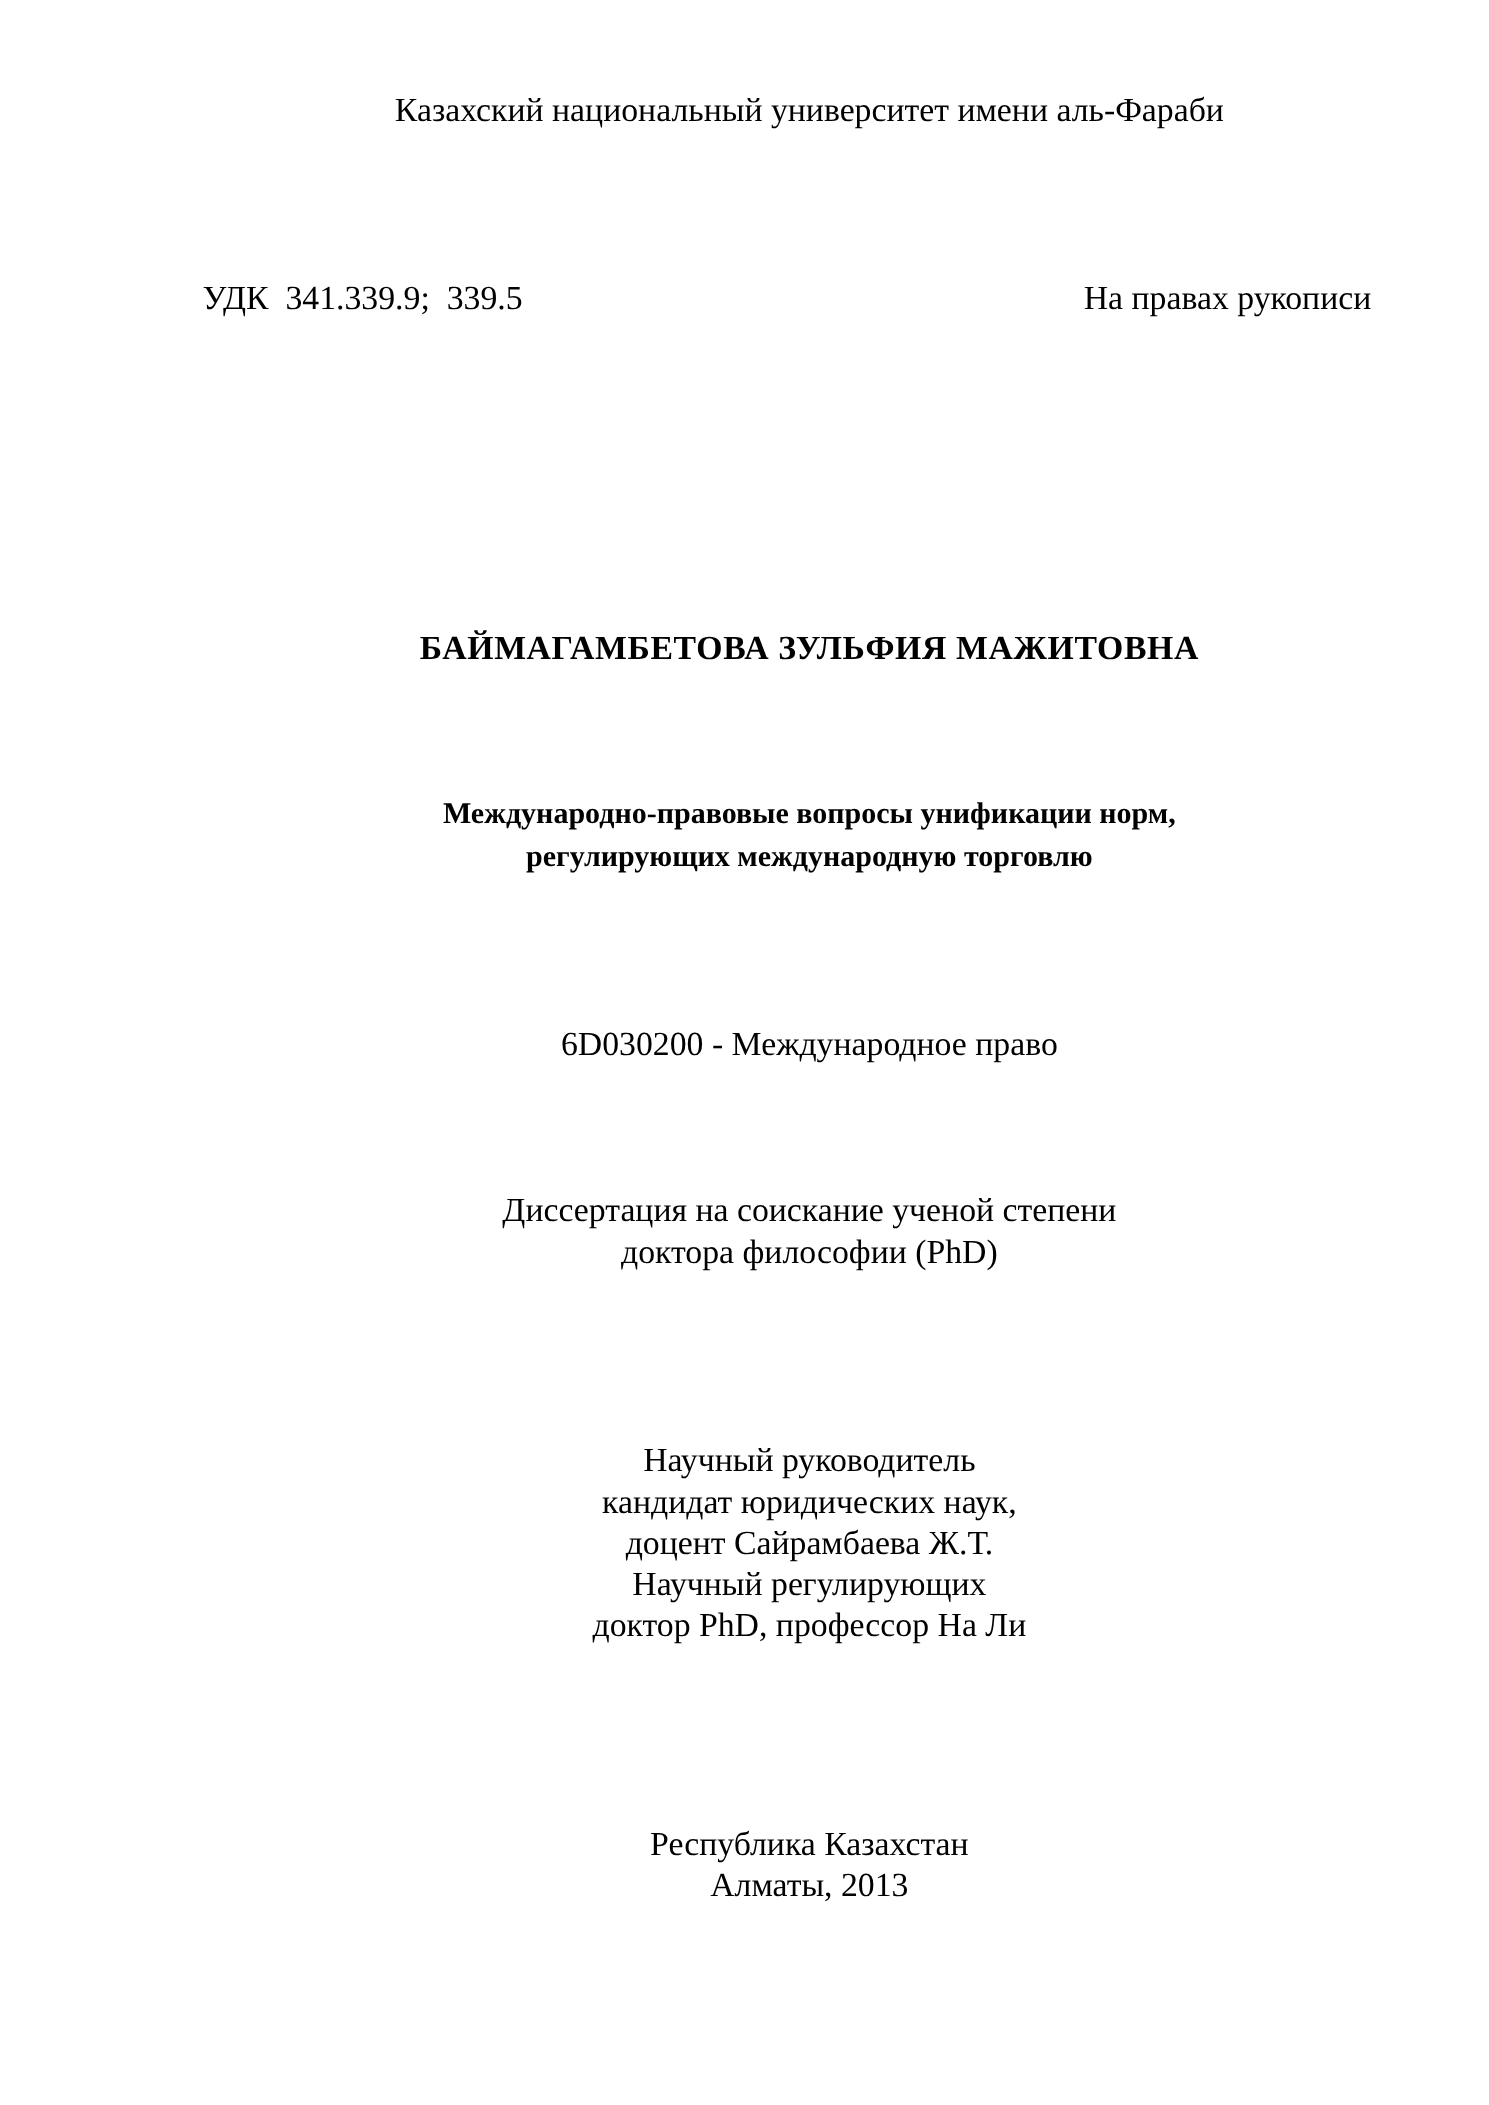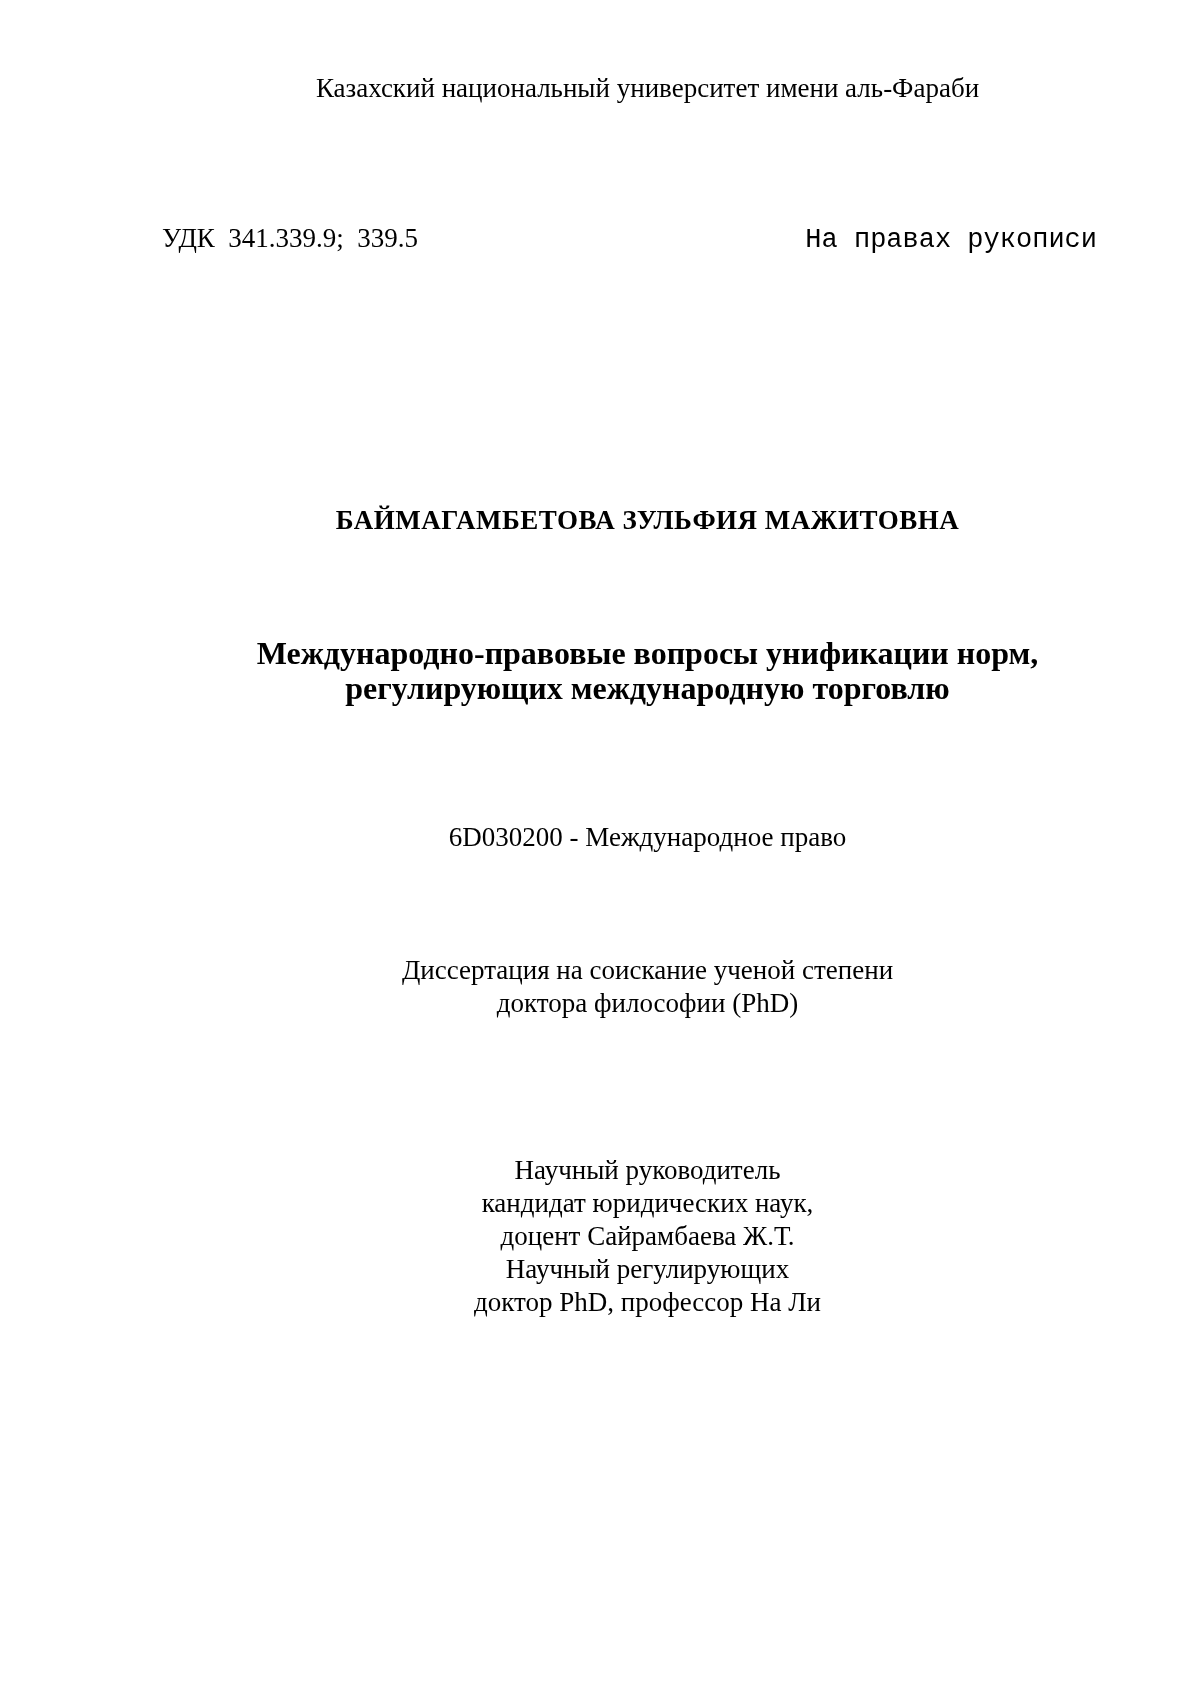--- a/index.html
+++ b/index.html
@@ -22,30 +22,30 @@
     overflow: hidden;
   }
   .center { text-align: center; }
   .udk-row {
     display: flex;
     justify-content: space-between;
     align-items: baseline;
     margin-top: 117px;
   }
   .udc-code { white-space: pre; }
-  .manuscript-note { margin-right: 36px; font-family: Liberation Mono, monospace; }
+  .manuscript-note { margin-right: 36px; }
   .author {
     margin-top: 247px;
     font-weight: bold;
     letter-spacing: 0.5px;
   }
   .diss-title {
     margin-top: 99px;
     font-weight: bold;
-    font-size: 32px;
+    font-size: 24px;
     line-height: 35px;
   }
   .specialty { margin-top: 115px; }
   .thesis { margin-top: 100px; }
   .supervisors {
     margin-top: 134px;
     text-align: center;
   }
   .footer { margin-top: 142px; }
 </style>
@@ -76,14 +76,18 @@
   </div>
 
   <div class="supervisors">
     <div>Научный руководитель</div>
     <div>кандидат юридических наук,</div>
     <div>доцент Сайрамбаева Ж.Т.</div>
     <div>Научный регулирующих</div>
     <div>доктор PhD, профессор На Ли</div>
   </div>
 
+  <div class="center footer">
+    <div>Республика Казахстан</div>
+    <div>Алматы, 2013</div>
+  </div>
 
 </div>
 
 </body></html>

